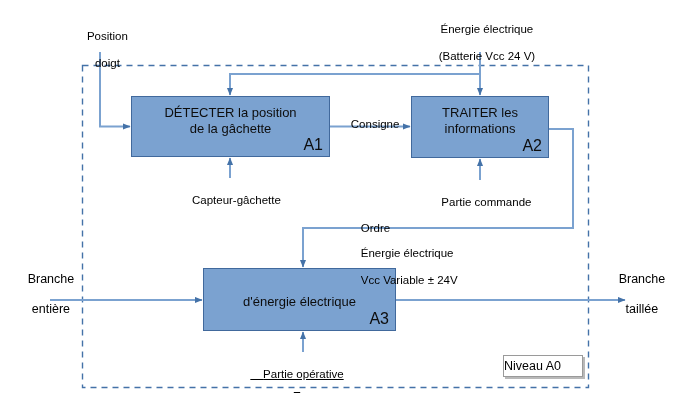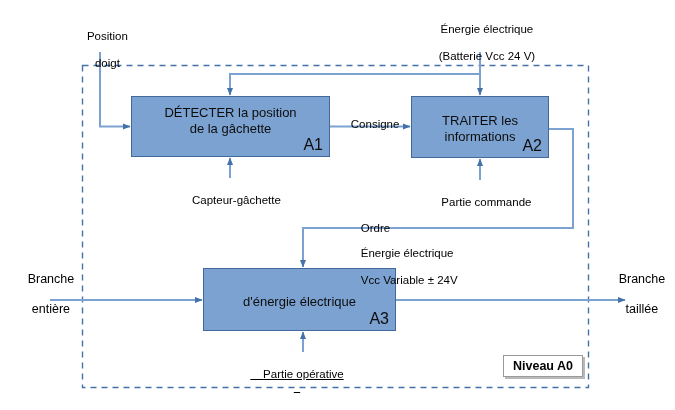--- a/index.html
+++ b/index.html
@@ -42,24 +42,23 @@
     color:#0d0d0d;
   }
   #niveau-badge{
     position:absolute;
     left:503px;top:355px;
     width:80px;height:22px;
     background:#ffffff;
     border:1px solid #9a9a9a;
     box-shadow:2px 2px 0 #b9b9b9;
     box-sizing:border-box;
-    display:flex;align-items:center;justify-content:center;
+    display:flex;align-items:center;justify-content:flex-start;
     font-size:12.5px;
     color:#000;
-    font-weight:bold;
   }
 </style>
 </head>
 <body>
 
 <div id="stage">
 
   <svg viewBox="0 0 675 410">
     <defs>
       <marker id="arw" markerWidth="9" markerHeight="9" refX="7.4" refY="3.2" orient="auto" markerUnits="userSpaceOnUse">
@@ -95,21 +94,21 @@
 
   <div class="fblock" style="left:131px;top:96px;width:199px;height:61px;">
     <div class="ftitle" style="top:8px;">
       <span>DÉTECTER la position</span><br>
       <span>de la gâchette</span>
     </div>
     <div class="fcode">A1</div>
   </div>
 
   <div class="fblock" style="left:411px;top:96px;width:138px;height:62px;">
-    <div class="ftitle" style="top:16px;">
+    <div class="ftitle" style="top:8px;">
       <span>TRAITER les</span><br>
       <span>informations</span>
     </div>
     <div class="fcode">A2</div>
   </div>
 
   <div class="fblock" style="left:203px;top:268px;width:193px;height:63px;">
     <div class="ftitle" style="top:9px;">
       <br>
       <span>d'énergie électrique</span>

